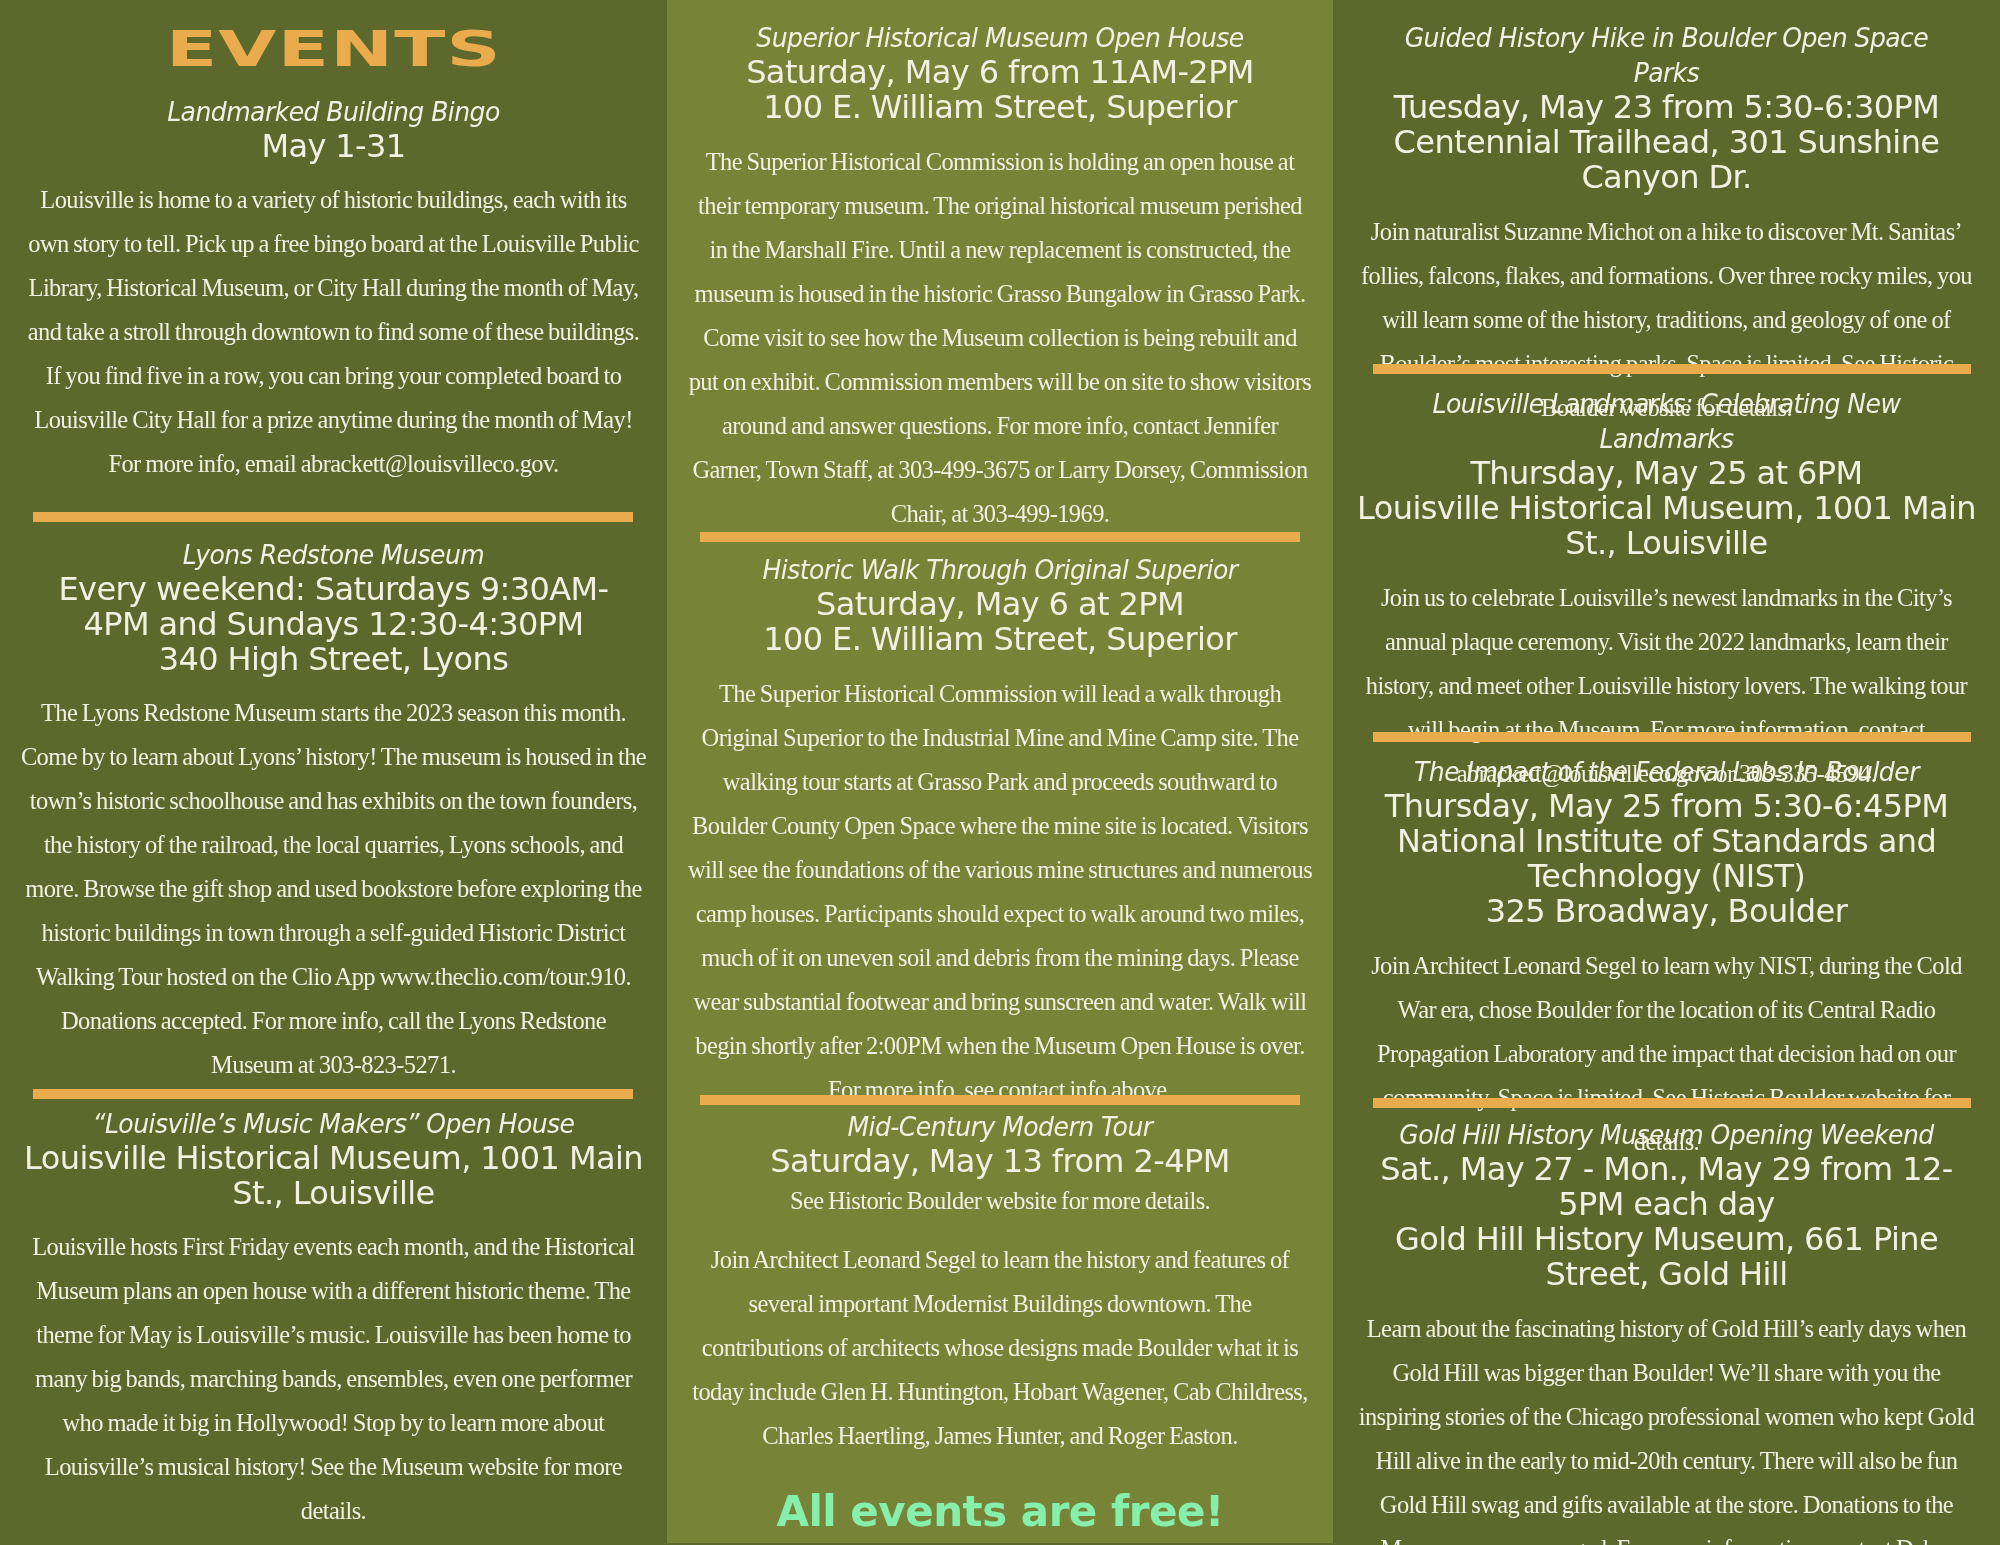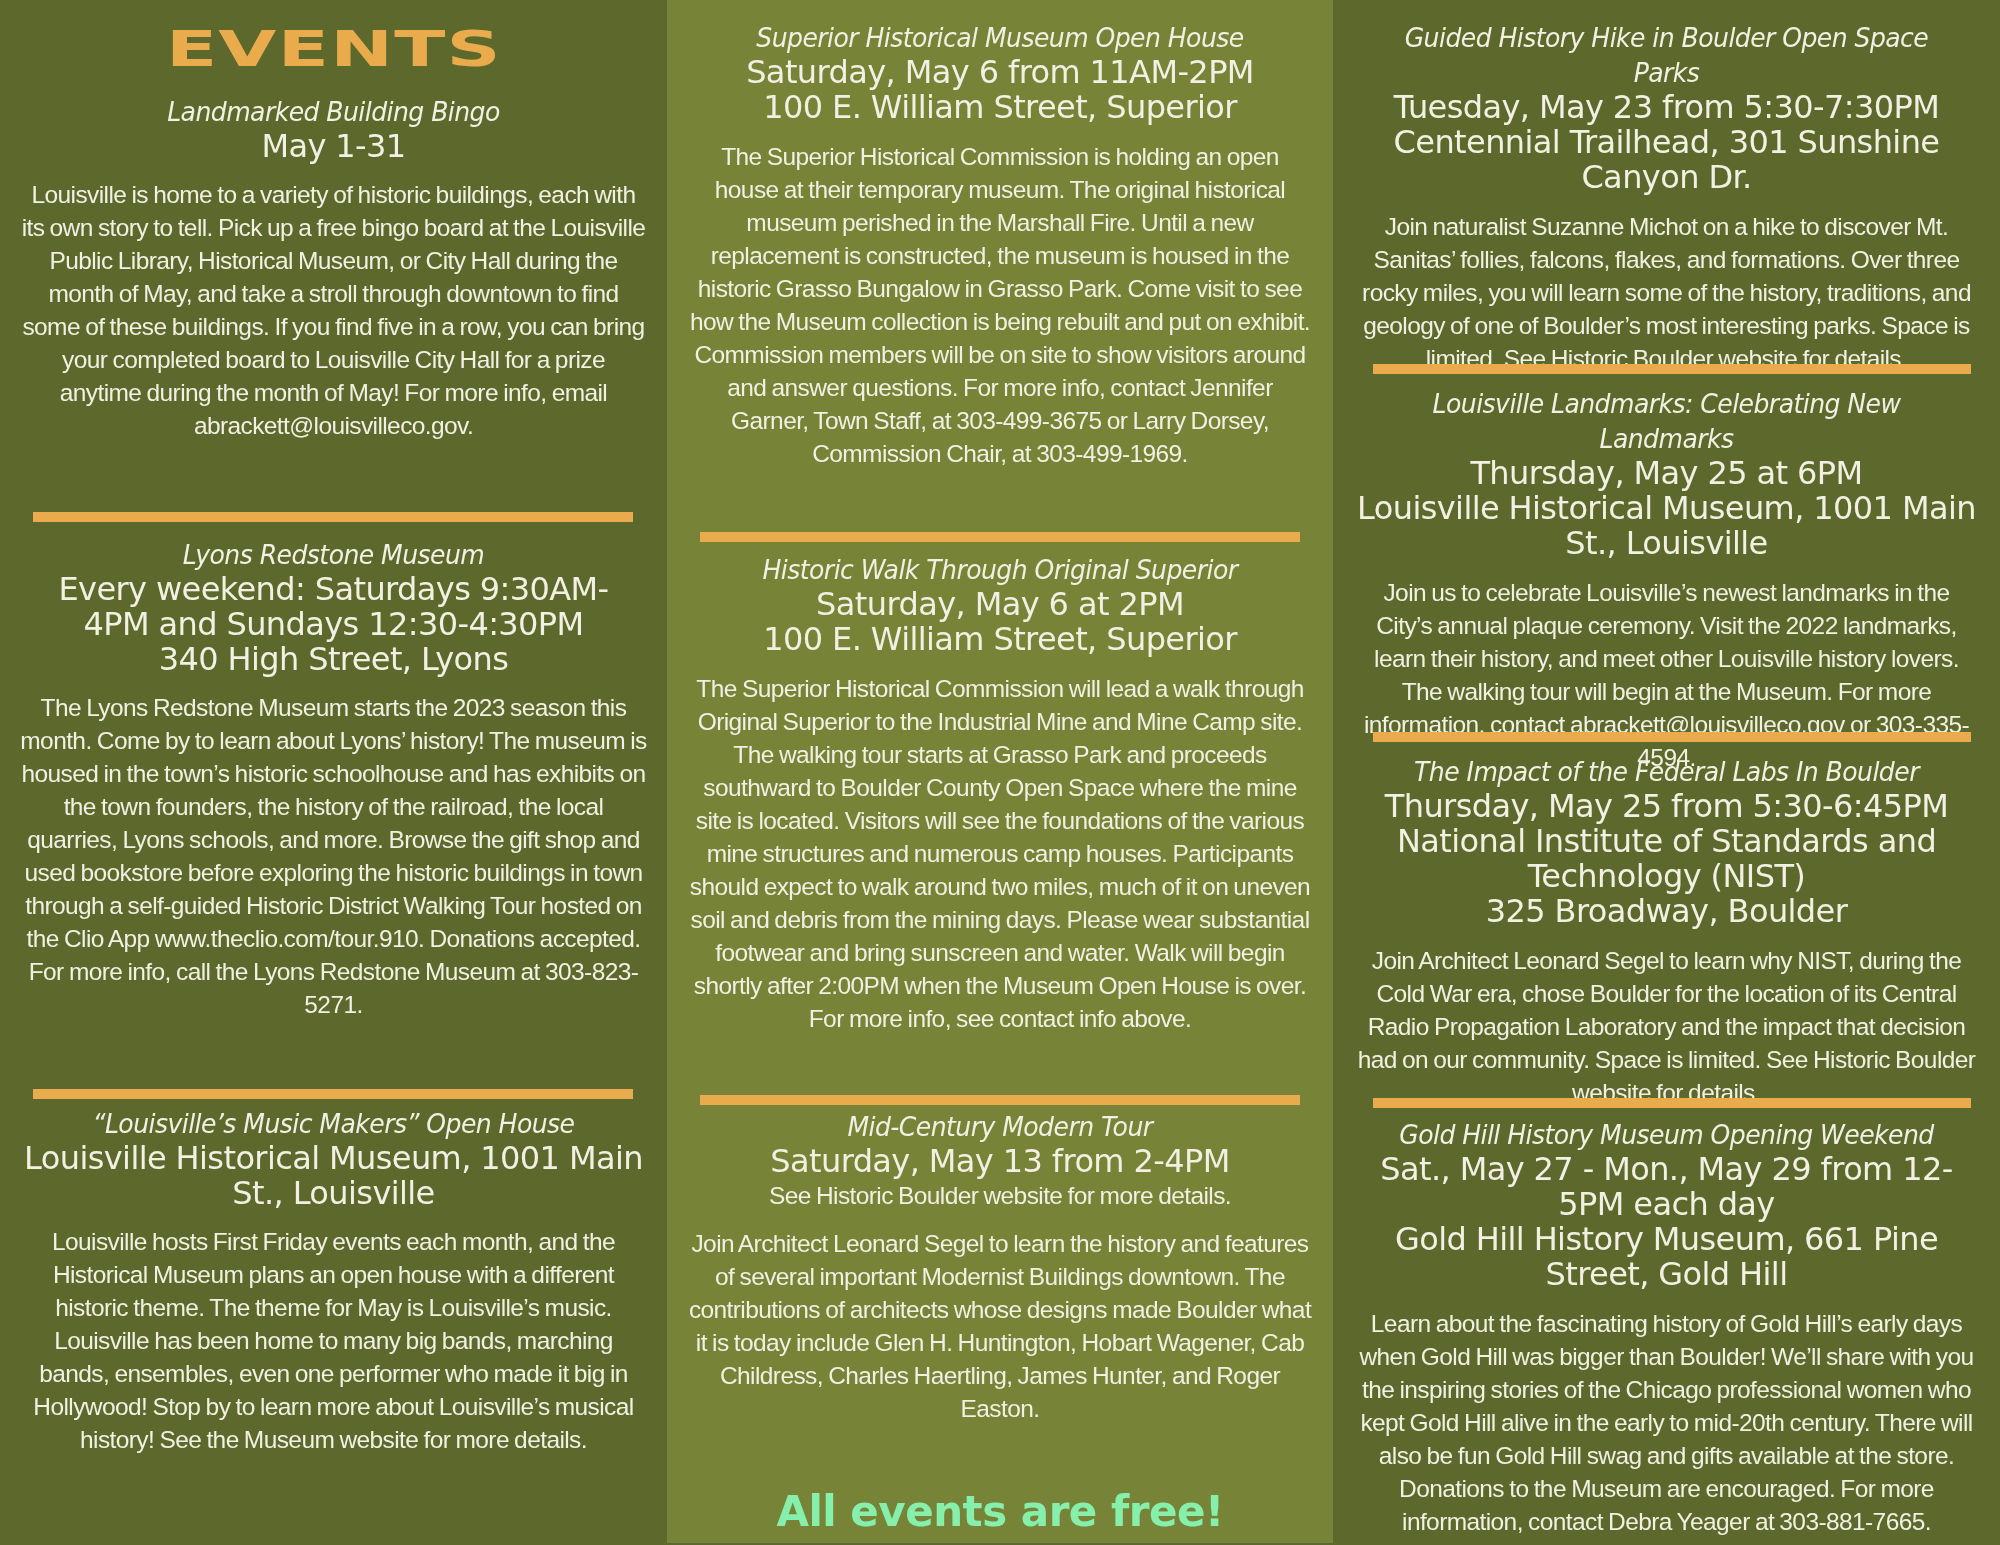--- a/index.html
+++ b/index.html
@@ -58,22 +58,22 @@
     }
     .event .meta {
       font-size: 32px;
       line-height: 35px;
       font-family: "DejaVu Sans", sans-serif;
       letter-spacing: -0.6px;
     }
     .event .desc {
       margin-top: 17px;
       font-size: 24.5px;
-      line-height: 33px;
-      font-family: Liberation Sans, sans-serif;
+      line-height: 44px;
+      font-family: Liberation Serif, serif;
       letter-spacing: -0.6px;
       word-spacing: -1px;
     }
 
     .divider {
       position: absolute;
       height: 10px;
       background: #e9ab4c;
     }
 
@@ -145,21 +145,21 @@
   <div class="title">Mid-Century Modern Tour</div>
   <div class="meta">Saturday, May 13 from 2-4PM</div>
   <div class="desc" style="margin-top:0;">See Historic Boulder website for more details.</div>
   <div class="desc" style="margin-top:15px;">Join Architect Leonard Segel to learn the history and features of several important Modernist Buildings downtown. The contributions of architects whose designs made Boulder what it is today include Glen H. Huntington, Hobart Wagener, Cab Childress, Charles Haertling, James Hunter, and Roger Easton.</div>
 </div>
 
 <div class="free-banner">All events are free!</div>
 
 <div class="event" style="left:1353px; width:627px; top:20px;">
   <div class="title">Guided History Hike in Boulder Open Space Parks</div>
-  <div class="meta">Tuesday, May 23 from 5:30-7:30PM</div>
+  <div class="meta">Tuesday, May 23 from 5:30-6:30PM</div>
   <div class="meta">Centennial Trailhead, 301 Sunshine Canyon Dr.</div>
   <div class="desc" style="margin-top:15px;">Join naturalist Suzanne Michot on a hike to discover Mt. Sanitas’ follies, falcons, flakes, and formations. Over three rocky miles, you will learn some of the history, traditions, and geology of one of Boulder’s most interesting parks. Space is limited. See Historic Boulder website for details.</div>
 </div>
 
 <div class="divider" style="left:1373px; width:598px; top:364px;"></div>
 
 <div class="event" style="left:1353px; width:627px; top:386px;">
   <div class="title">Louisville Landmarks: Celebrating New Landmarks</div>
   <div class="meta">Thursday, May 25 at 6PM</div>
   <div class="meta">Louisville Historical Museum, 1001 Main St., Louisville</div>

